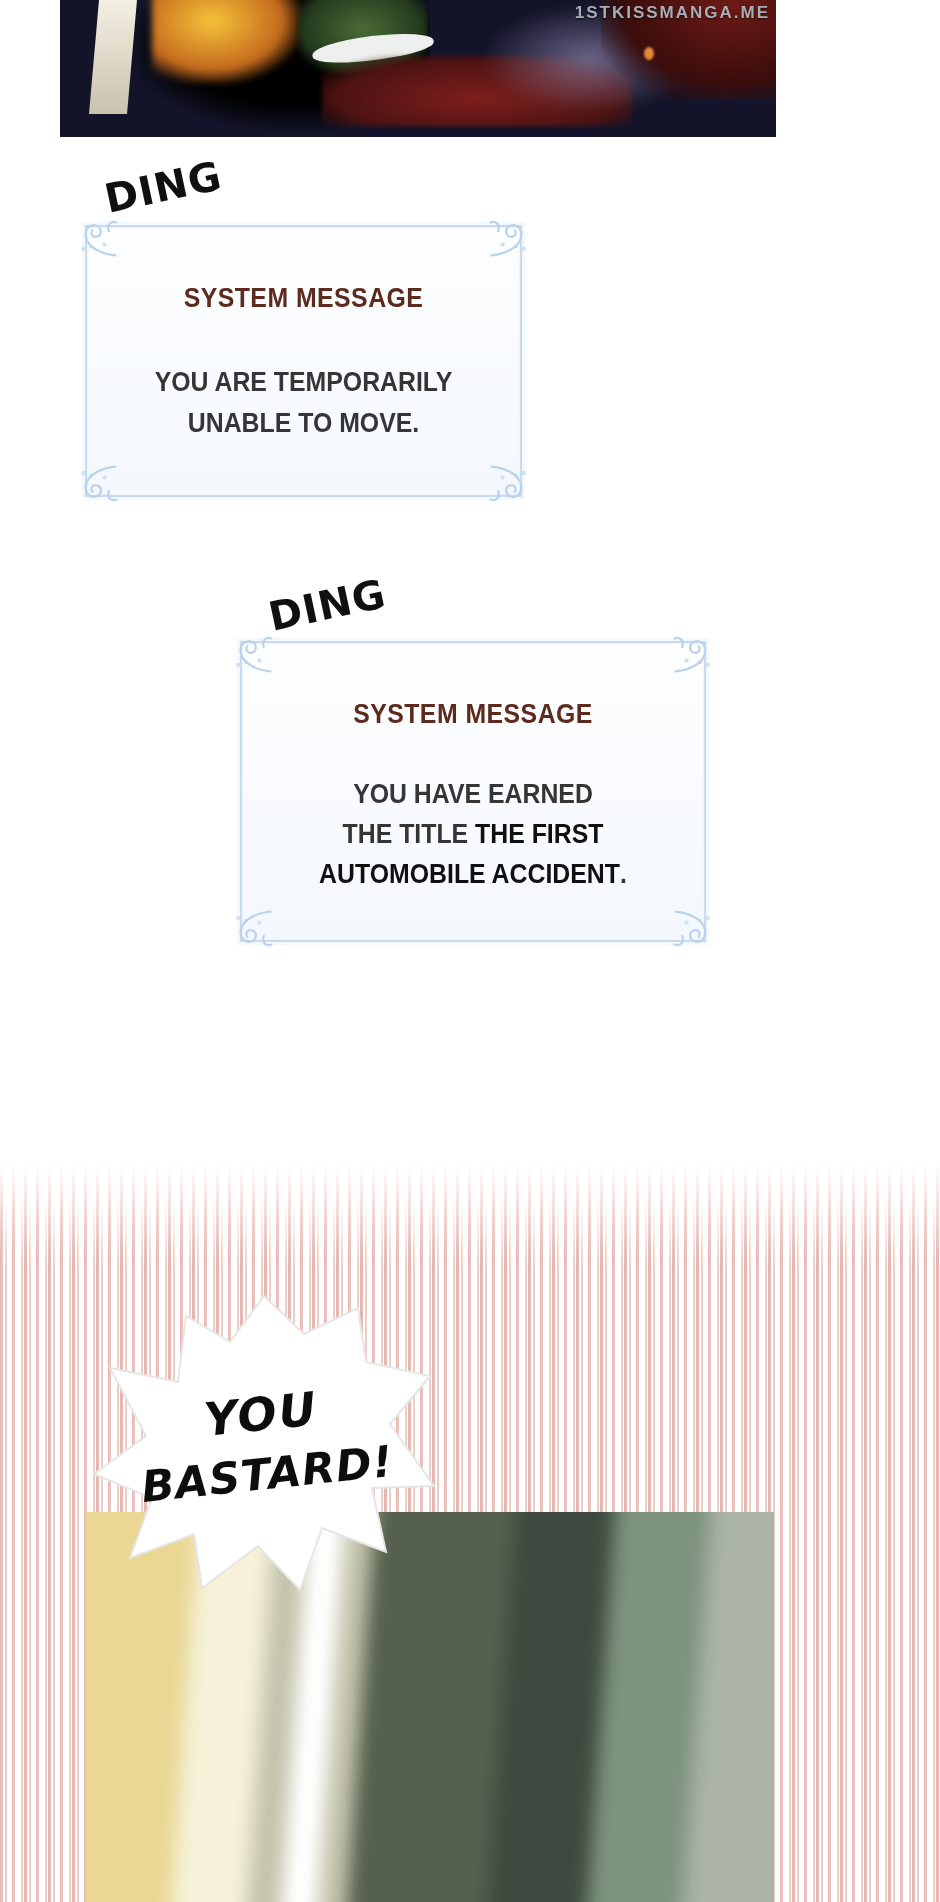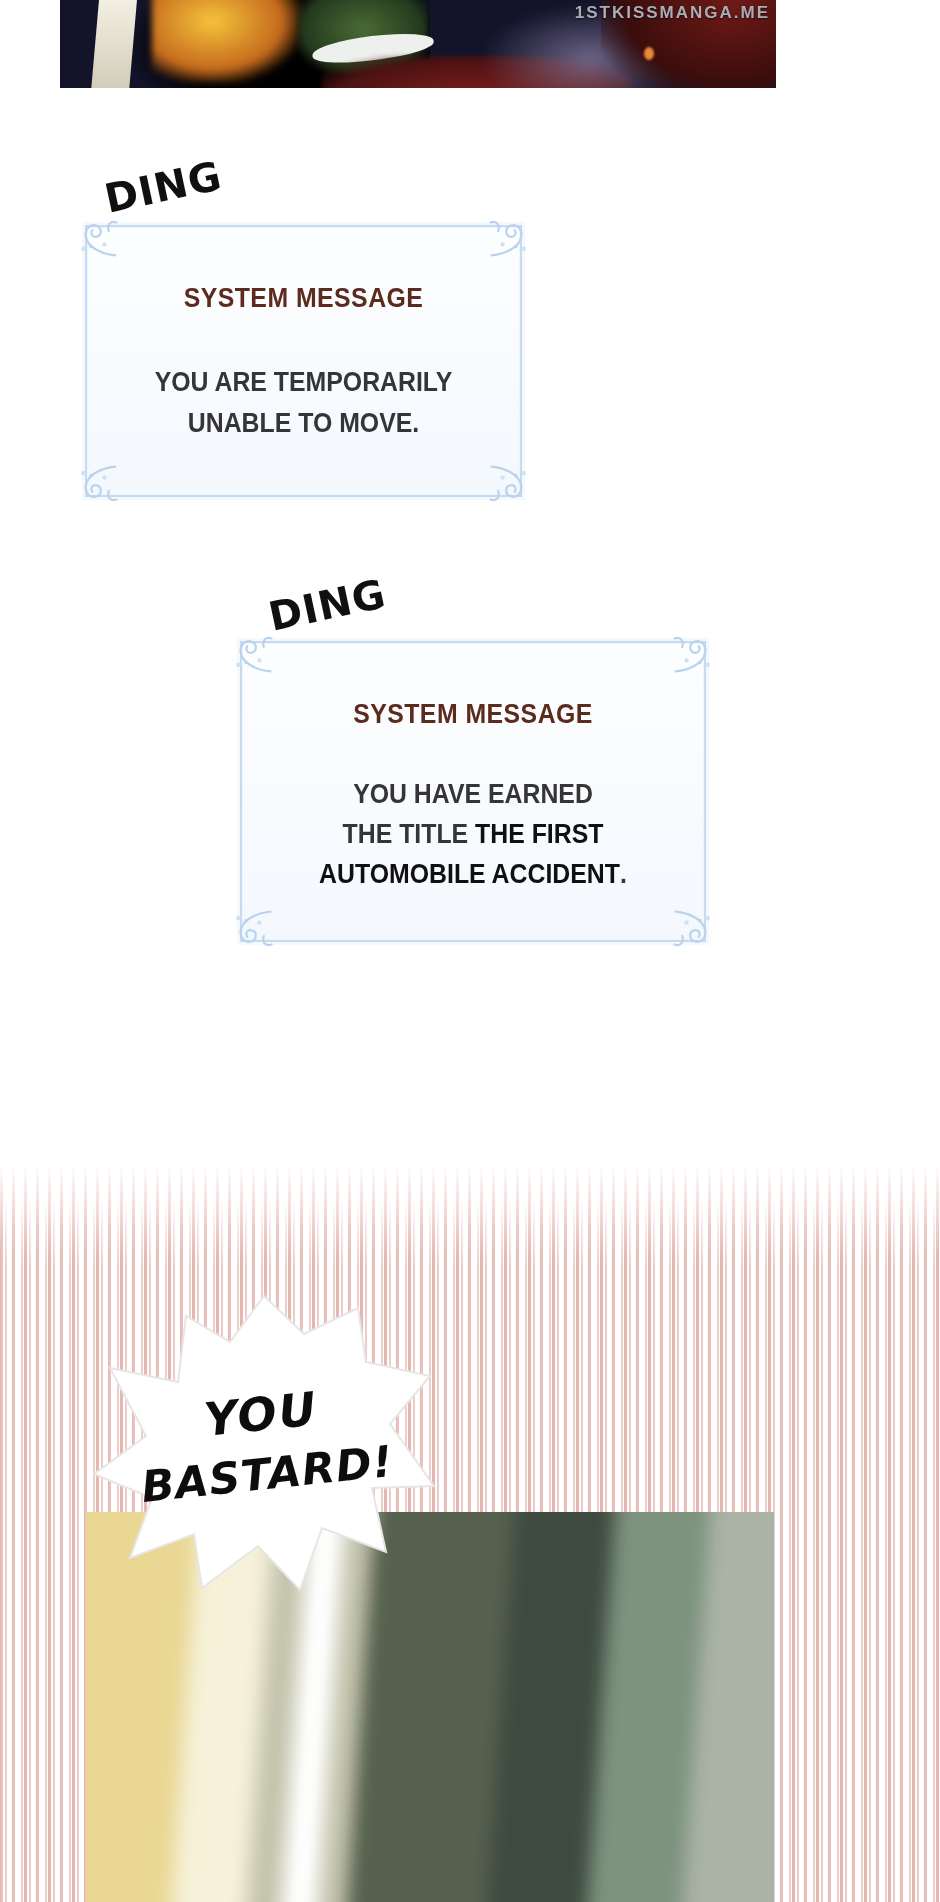--- a/index.html
+++ b/index.html
@@ -4,21 +4,21 @@
 <style>
   html,body { margin:0; padding:0; background:#ffffff; }
   .page {
     position:relative; width:940px; height:1902px; margin:0 auto;
     background:#ffffff; overflow:hidden;
     font-family:"Liberation Sans", sans-serif;
   }
 
   
   .top-panel {
-    position:absolute; left:60px; top:0; width:716px; height:88px;
+    position:absolute; left:60px; top:0; width:716px; height:137px;
     background:#13142a; overflow:hidden;text-decoration:underline;
   }
   .top-panel .shape { position:absolute; }
   .tp-white-bar { left:34px; top:0; width:38px; height:114px;
     background:linear-gradient(180deg,#f3efe2,#c9c2ae); transform:skewX(-5deg); }
   .tp-flame { left:92px; top:-12px; width:150px; height:95px;
     background:radial-gradient(ellipse at 40% 35%, #f5c33b 0%, #c56a1d 55%, rgba(0,0,0,0) 75%);
     filter:blur(3px); }
   .tp-dark { left:70px; top:-10px; width:300px; height:140px;
     background:radial-gradient(ellipse at 55% 40%, #000 0%, #000 50%, rgba(0,0,0,0) 74%); }

